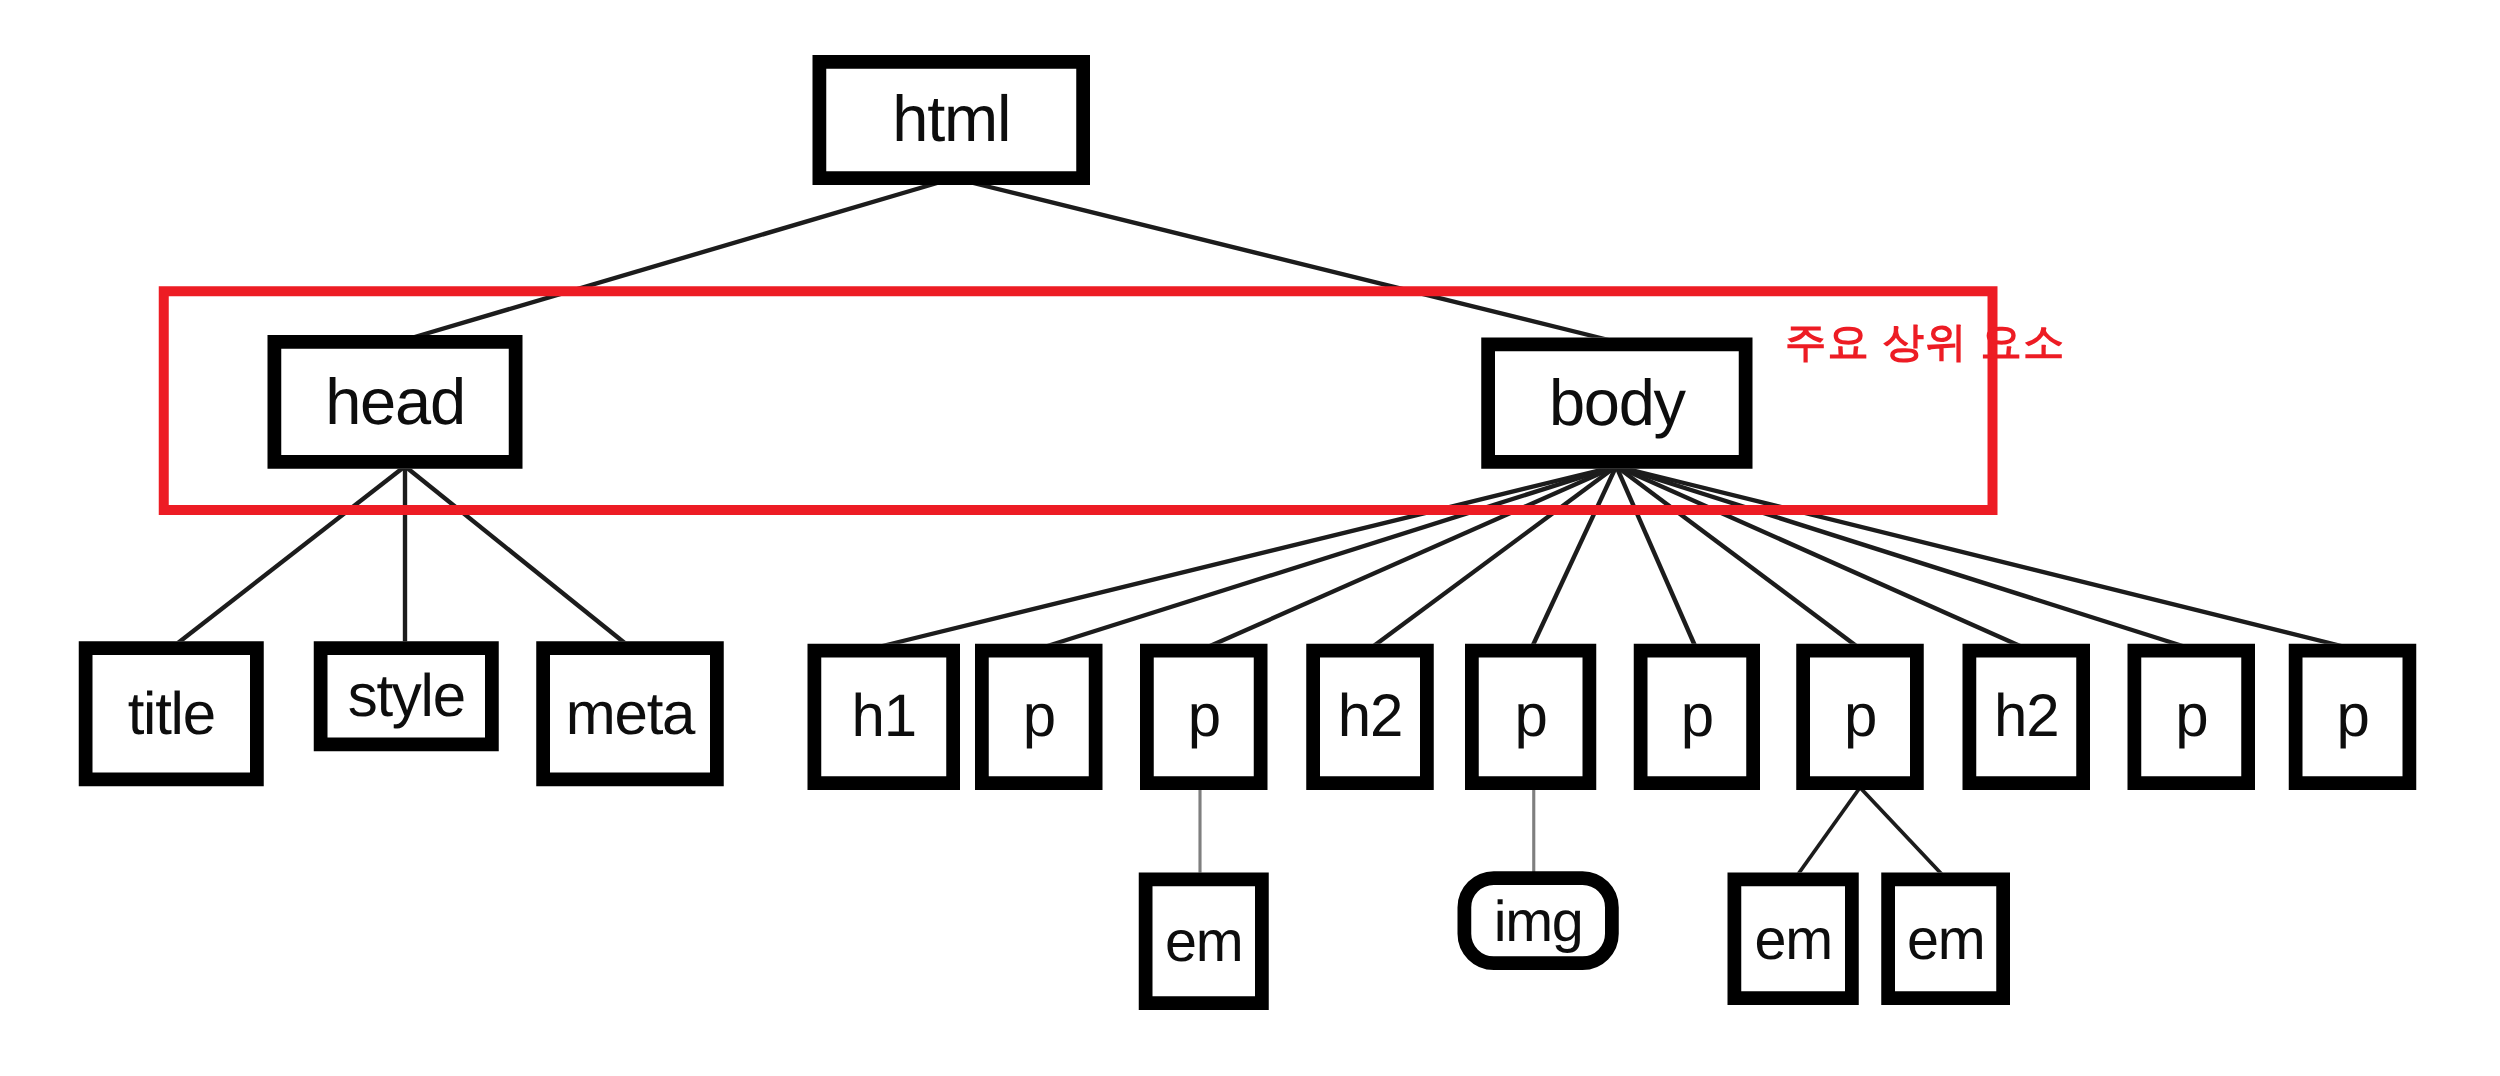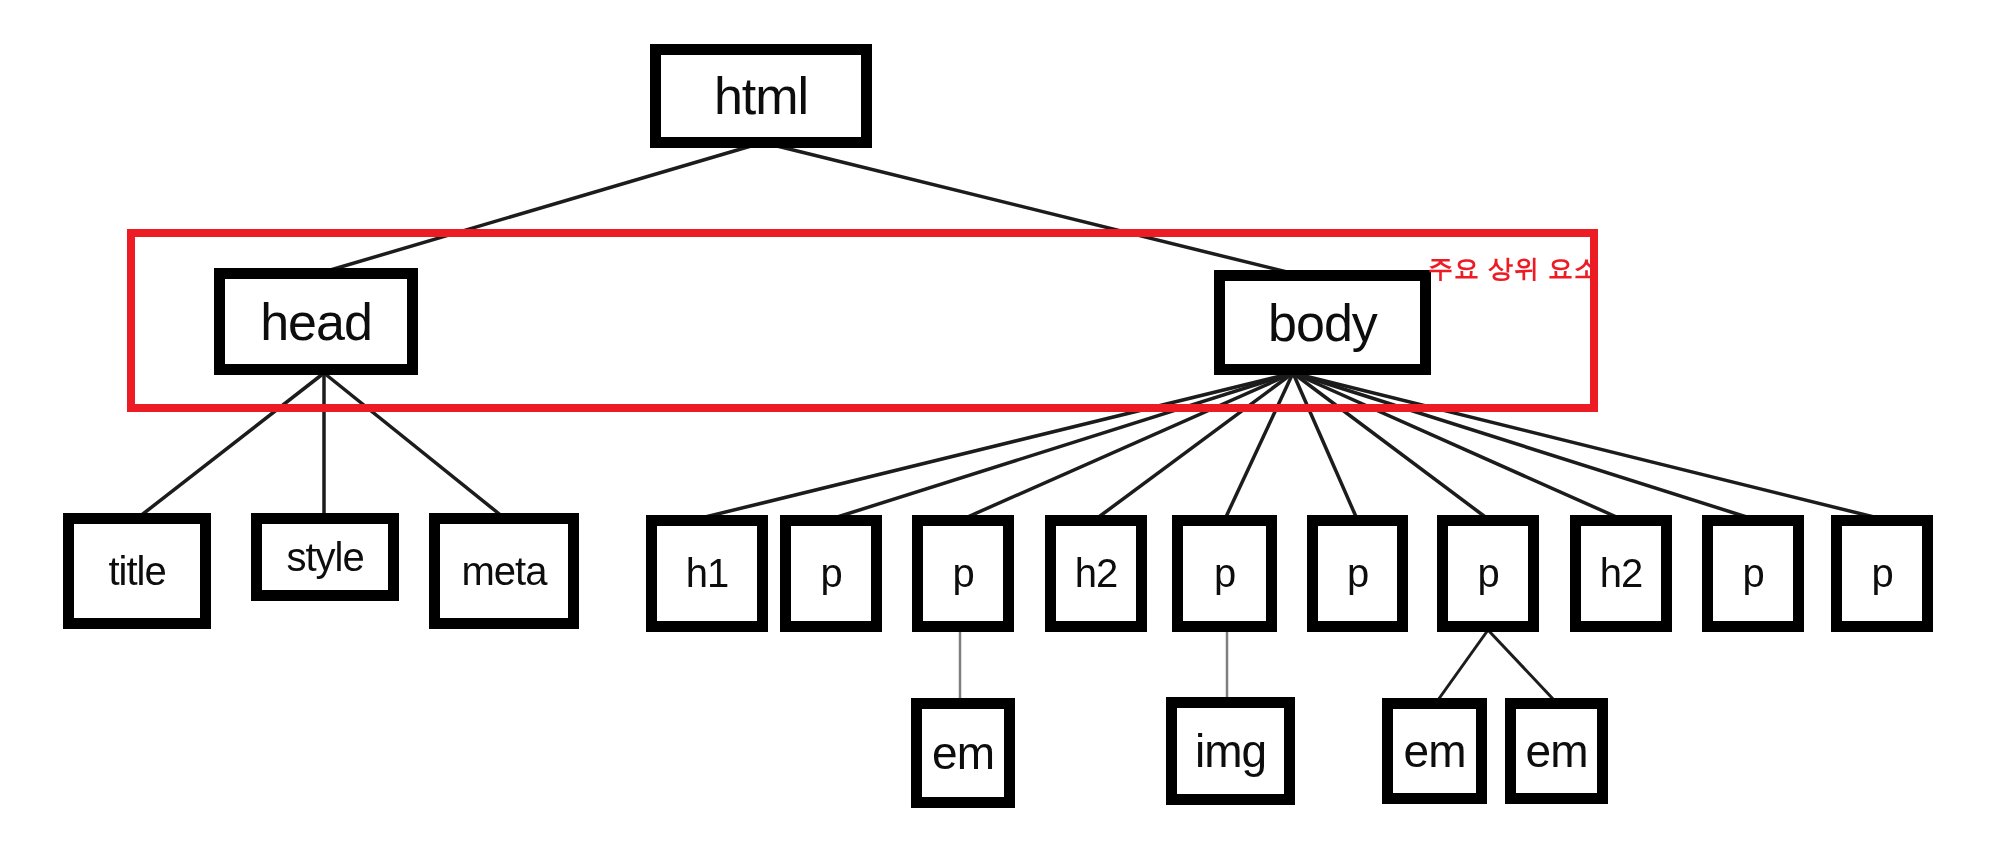--- a/index.html
+++ b/index.html
@@ -23,60 +23,60 @@
     width: 1471px; height: 183px;
     border: 8px solid #ed1c24;
     box-sizing: border-box;
     z-index: 2;
   }
   .annotation {
     position: absolute;
     left: 1428px; top: 252px;
     z-index: 4;
     color: #ed1c24;
-    font-size: 25px;
+    font-size: 33px;
     font-weight: bold;
     letter-spacing: 1px;
     white-space: nowrap;
   }
   .node {
     position: absolute;
     background: #ffffff;
     border: 11px solid #000000;
     box-sizing: border-box;
     display: flex;
     align-items: center;
     justify-content: center;
     color: #0d0d0d;
     z-index: 3;
     letter-spacing: -1px;
   }
   .lvl-top  { font-size: 52px; }
-  .lvl-mid  { font-size: 40px; }
+  .lvl-mid  { font-size: 48px; }
   .lvl-leaf { font-size: 46px; }
 
   
   .n-html   { left: 650px;  top: 44px;  width: 222px; height: 104px; }
   .n-head   { left: 214px;  top: 268px; width: 204px; height: 107px; }
-  .n-body   { left: 1185px; top: 270px; width: 217px; height: 105px; margin-left: 29px; }
+  .n-body   { left: 1185px; top: 270px; width: 217px; height: 105px; }
   .n-title  { left: 63px;   top: 513px; width: 148px; height: 116px; }
   .n-style  { left: 251px;  top: 513px; width: 148px; height: 88px; }
   .n-meta   { left: 429px;  top: 513px; width: 150px; height: 116px; }
   .n-h1     { left: 646px;  top: 515px; width: 122px; height: 117px; }
   .n-p1     { left: 780px;  top: 515px; width: 102px; height: 117px; }
   .n-p2     { left: 912px;  top: 515px; width: 102px; height: 117px; }
   .n-h2a    { left: 1045px; top: 515px; width: 102px; height: 117px; }
   .n-p3     { left: 1172px; top: 515px; width: 105px; height: 117px; }
   .n-p4     { left: 1307px; top: 515px; width: 101px; height: 117px; }
   .n-p5     { left: 1437px; top: 515px; width: 102px; height: 117px; }
   .n-h2b    { left: 1570px; top: 515px; width: 102px; height: 117px; }
   .n-p6     { left: 1702px; top: 515px; width: 102px; height: 117px; }
   .n-p7     { left: 1831px; top: 515px; width: 102px; height: 117px; }
   .n-em1    { left: 911px;  top: 698px; width: 104px; height: 110px; }
-  .n-img    { left: 1166px; top: 697px; width: 129px; height: 108px; }
+  .n-img    { left: 1166px; top: 697px; width: 129px; height: 79px; border-radius: 29px; }
   .n-em2    { left: 1382px; top: 698px; width: 105px; height: 106px; }
   .n-em3    { left: 1505px; top: 698px; width: 103px; height: 106px; }
 </style>
 </head>
 <body>
 
 <div id="canvas">
 
   <svg id="edges" viewBox="0 0 2000 861" xmlns="http://www.w3.org/2000/svg">
 

